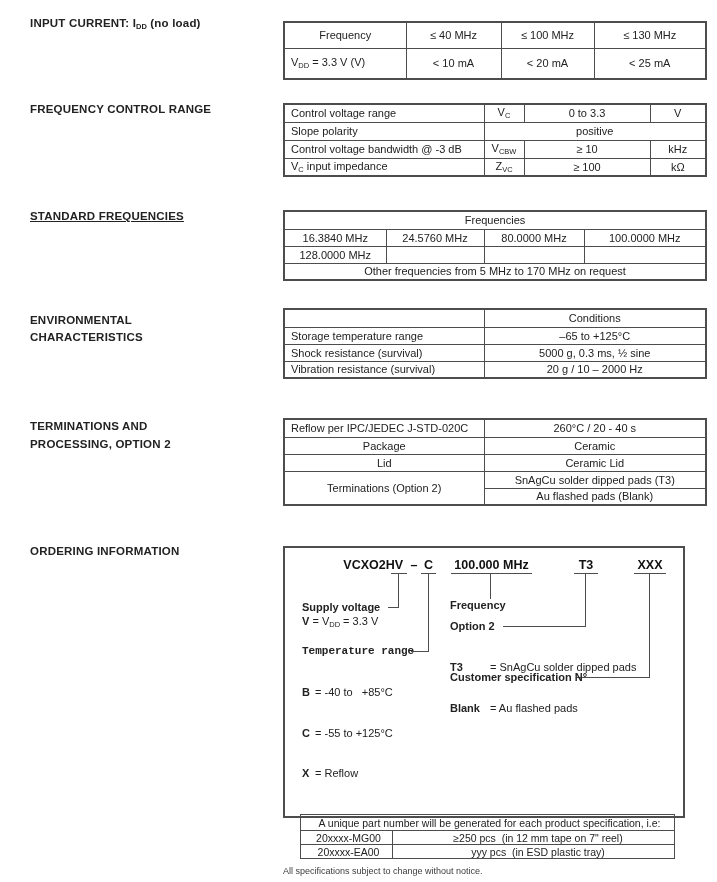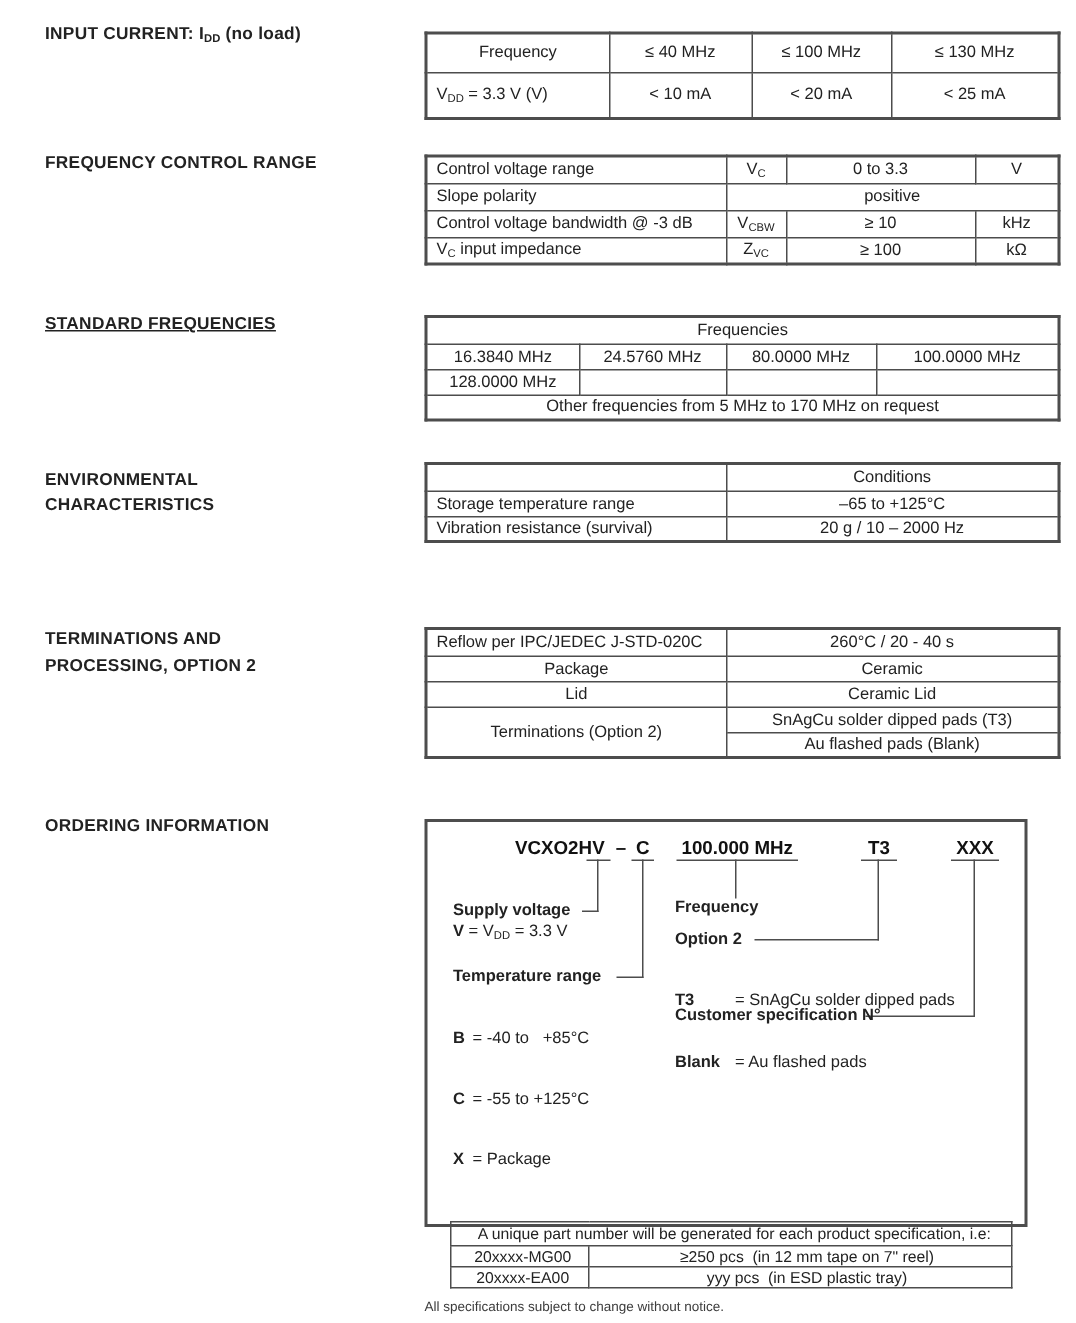--- a/index.html
+++ b/index.html
@@ -137,20 +137,24 @@
     <tbody>
         <tr style="height:18px;">
       <td></td>
       <td class="b">Conditions</td>
     </tr>
     <tr style="height:17px;">
       <td class="tl">Storage temperature range</td>
       <td>–65 to +125°C</td>
     </tr>
     <tr style="height:17px;">
+      <td class="tl">Shock resistance (survival)</td>
+      <td>5000 g, 0.3 ms, ½ sine</td>
+    </tr>
+    <tr style="height:17px;">
       <td class="tl">Vibration resistance (survival)</td>
       <td>20 g / 10 – 2000 Hz</td>
     </tr>
   </tbody>
     </table>
 
   <div class="sec-label" style="top:420px;">TERMINATIONS AND</div>
   <div class="sec-label" style="top:438px;">PROCESSING, OPTION 2</div>
 
   <table class="dtable" style="top:418px;width:422px;">
@@ -206,25 +210,25 @@
     <div class="ln" style="left:364px;top:25px;width:1px;height:105px;"></div>
 
     <div class="ln" style="left:103px;top:59px;width:11px;height:1px;"></div>
     <div class="ln" style="left:126px;top:103px;width:18px;height:1px;"></div>
     <div class="ln" style="left:218px;top:78px;width:83px;height:1px;"></div>
     <div class="ln" style="left:292px;top:129px;width:73px;height:1px;"></div>
 
     <div class="ord-abs ord-title" style="left:17px;top:53px;">Supply voltage</div>
     <div class="ord-abs" style="left:17px;top:67px;"><span class="b">V</span><span> = V</span><span class="sub">DD</span><span> = 3.3 V</span></div>
 
-    <div class="ord-abs ord-title" style="left:17px;top:97px;">Temperature range</div>
+    <div class="ord-abs ord-title" style="left:17px;top:97px;font-family:Liberation Mono, monospace;">Temperature range</div>
     <div class="ord-abs items" style="left:17px;top:111px;">
       <div><span class="key12">B</span><span>= -40 to   +85°C</span></div>
       <div><span class="key12">C</span><span>= -55 to +125°C</span></div>
-      <div><span class="key12">X</span><span>= Package</span></div>
+      <div><span class="key12">X</span><span>= Reflow</span></div>
     </div>
 
     <div class="ord-abs ord-title" style="left:165px;top:51px;">Frequency</div>
 
     <div class="ord-abs ord-title" style="left:165px;top:72px;">Option 2</div>
     <div class="ord-abs items" style="left:165px;top:86px;">
       <div><span class="key40">T3</span><span>= SnAgCu solder dipped pads</span></div>
       <div><span class="key40">Blank</span><span>= Au flashed pads</span></div>
     </div>
 

